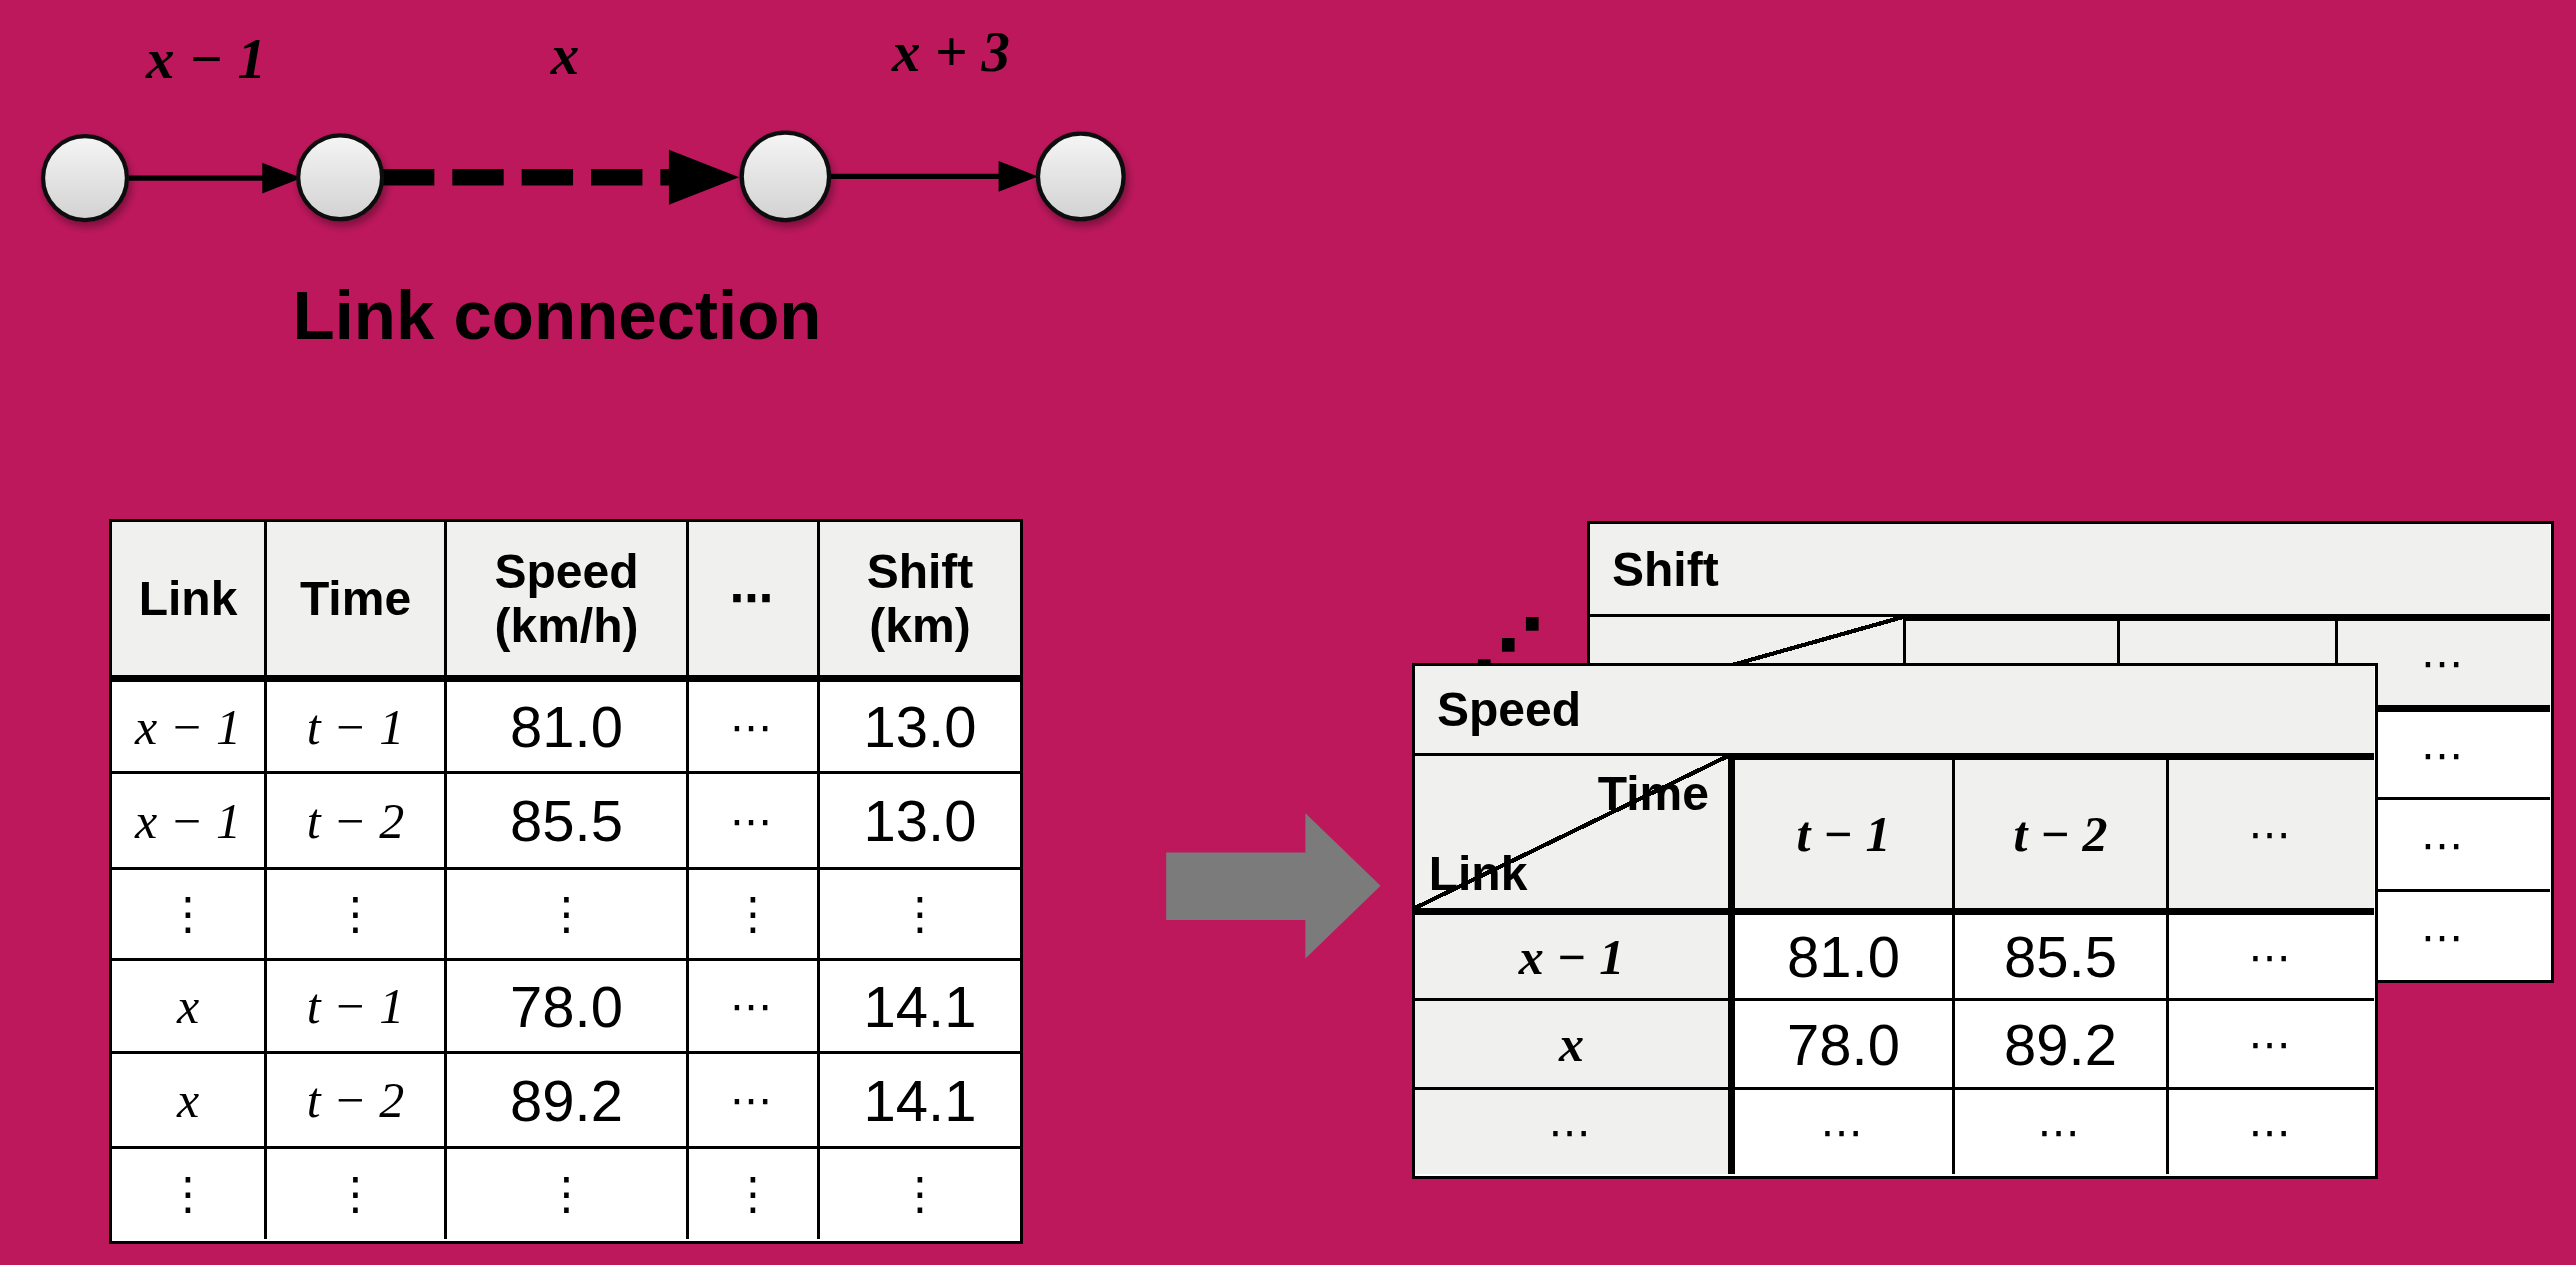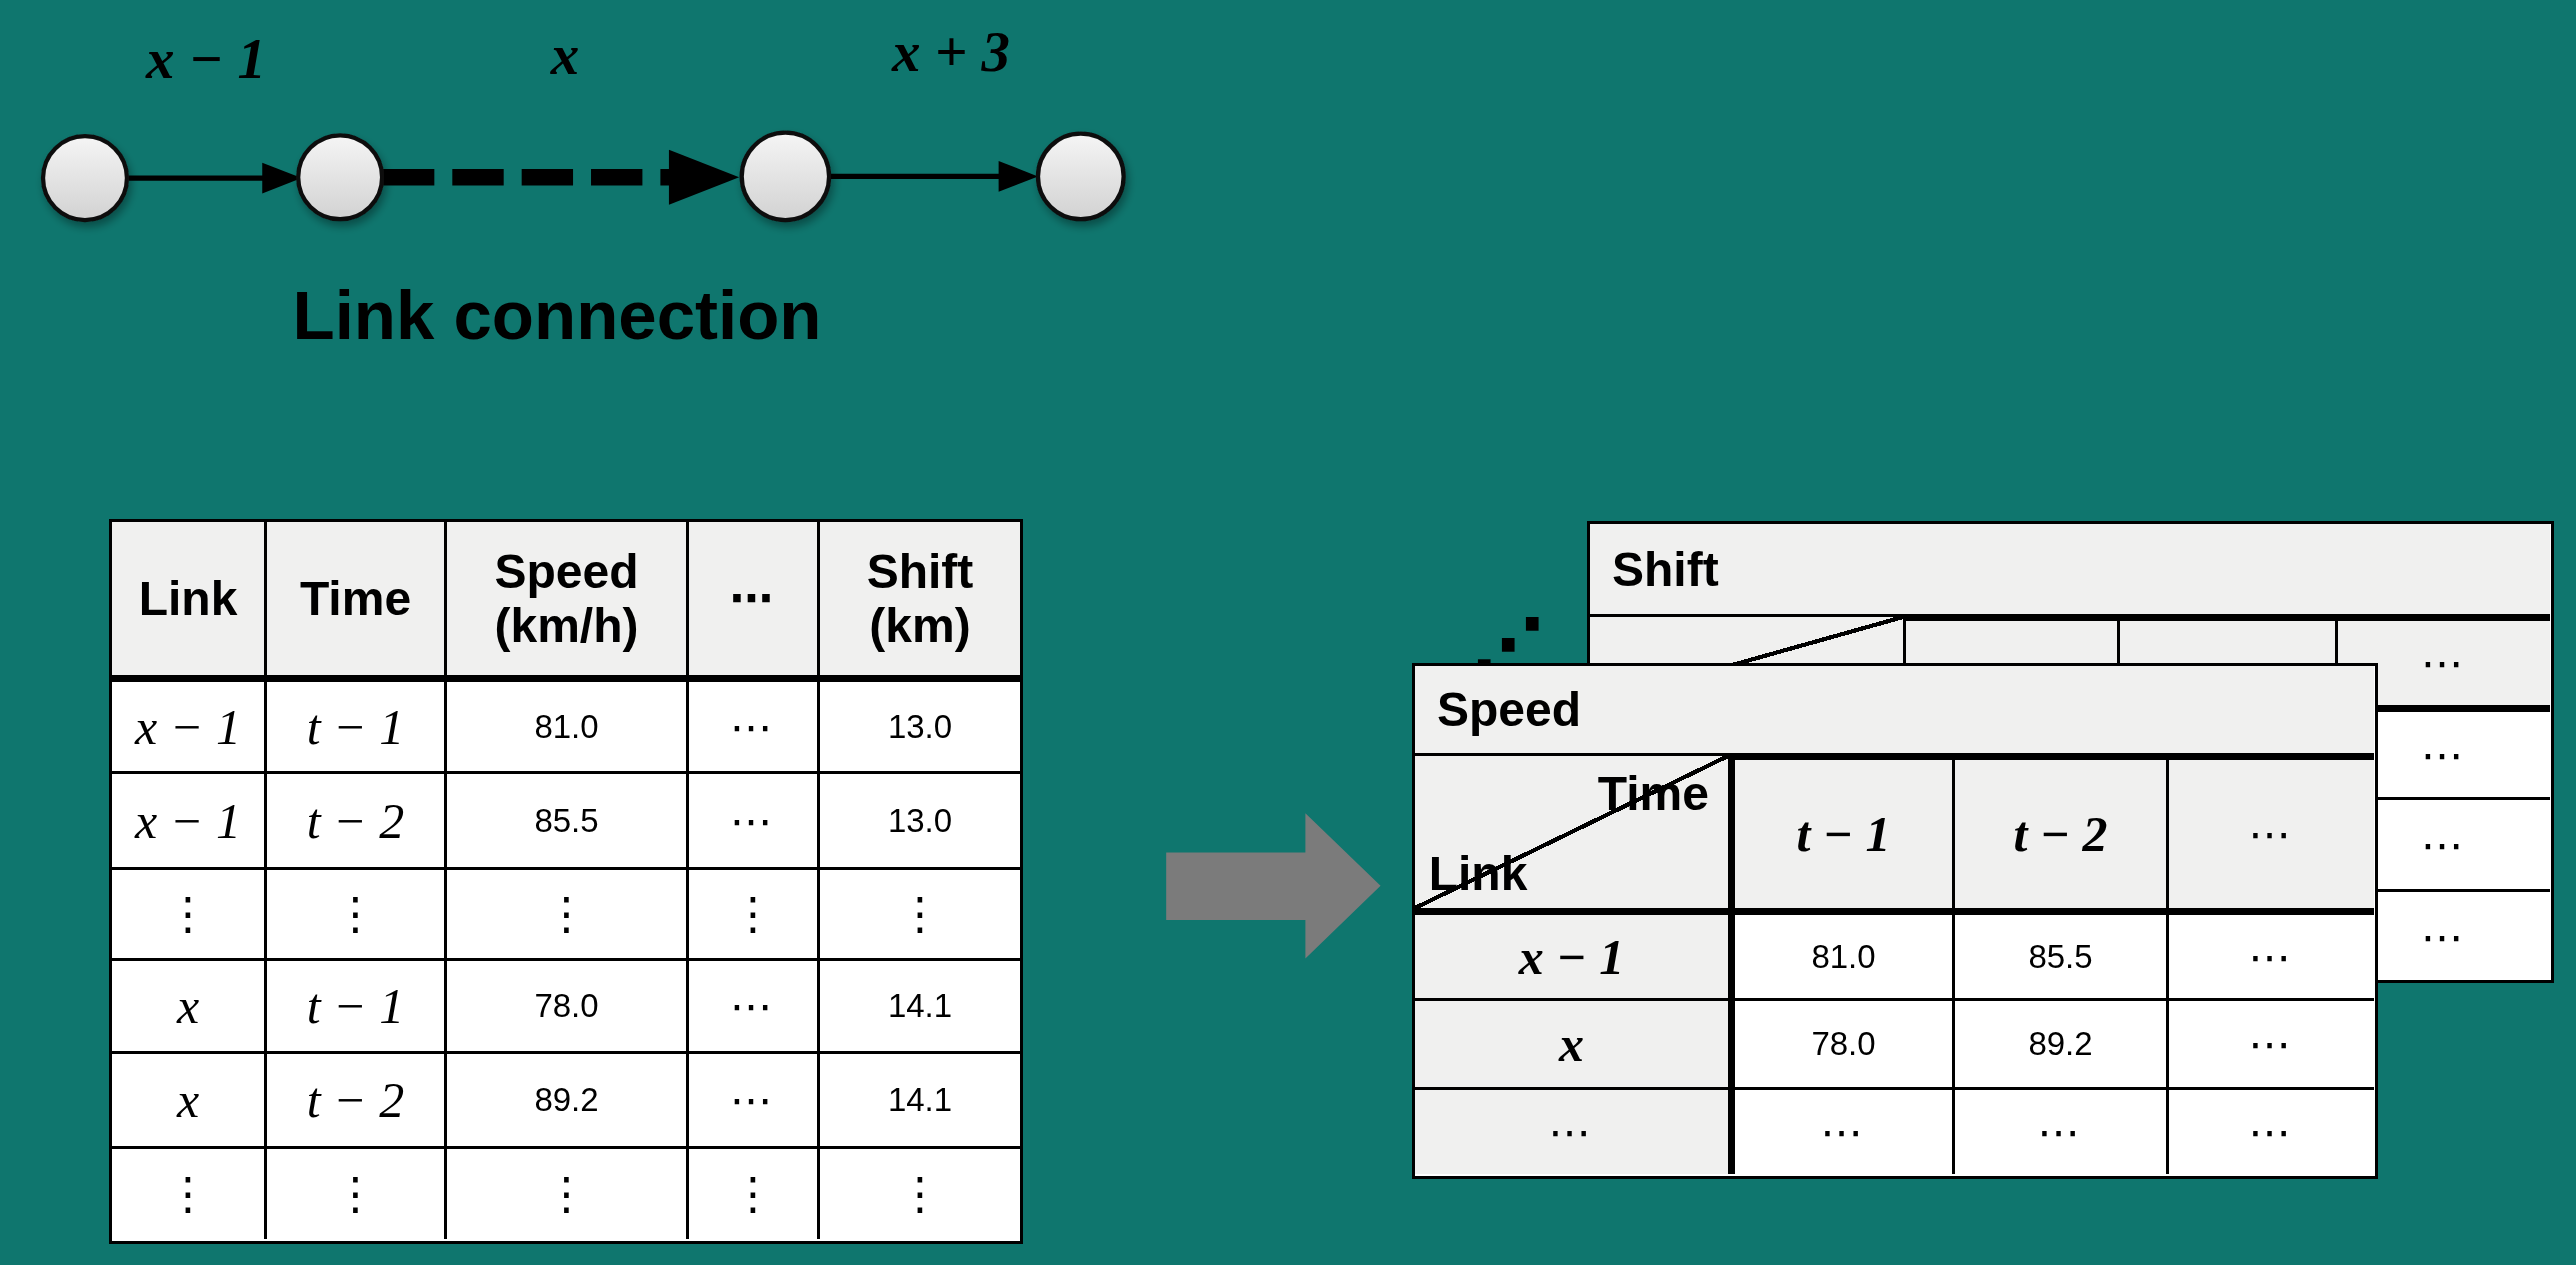--- a/index.html
+++ b/index.html
@@ -1,35 +1,35 @@
 <!DOCTYPE html>
 <html style="font-size:13.7px"><head>
 <meta charset="utf-8">
 <style>
   html,body{margin:0;padding:0;background:#ffffff;}
-  .canvas{position:relative;width:2576px;height:1266px;background:#0f766e;overflow:hidden;
+  .canvas{position:relative;width:2576px;height:1266px;background:#be185d;overflow:hidden;
           font-family:"Liberation Sans", sans-serif;}
 
   
   .diagram-svg{position:absolute;left:0;top:0;}
   .node-label{position:absolute;transform:translate(-50%,-50%);
               font-family:"Liberation Serif", serif;font-style:italic;font-weight:bold;
               font-size:57px;color:#000;white-space:nowrap;}
   .diagram-caption{position:absolute;left:557px;top:276px;transform:translateX(-50%);
                    font-weight:bold;font-size:69px;color:#000;white-space:nowrap;}
 
   
   .tbl{position:absolute;display:grid;background:#fff;border:3.4px solid #000;box-sizing:border-box;}
   .cell{display:flex;align-items:center;justify-content:center;box-sizing:border-box;
         border-left:3.4px solid #000;border-top:3.4px solid #000;overflow:hidden;color:#000;}
   .cell.fc{border-left:none;}       
   .cell.fr{border-top:none;}        
   .cell.tt{border-top-width:7.7px;}   
   .hd{background:#f0f0ef;font-weight:bold;font-size:48px;line-height:1.12;text-align:center;white-space:pre-line;}
-  .num{font-size:33px;}
+  .num{font-size:58px;}
   .math{font-family:"Liberation Serif", serif;font-style:italic;font-size:50px;white-space:nowrap;}
   .bmath{font-family:"Liberation Serif", serif;font-style:italic;font-weight:bold;font-size:50px;white-space:nowrap;}
   .dots{font-family:"DejaVu Sans", sans-serif;font-size:43px;letter-spacing:3.4px;}
   .vdots{font-family:"DejaVu Sans", sans-serif;font-size:45px;line-height:0.9;}
   .gray{background:#f0f0ef;}
 
   
   .left-table{left:109px;top:519px;width:914px;height:725px;
     grid-template-columns:152px 180px 242px 131px 203px;
     grid-template-rows:153px 96px 96px 91px 93px 95px 93px;}

